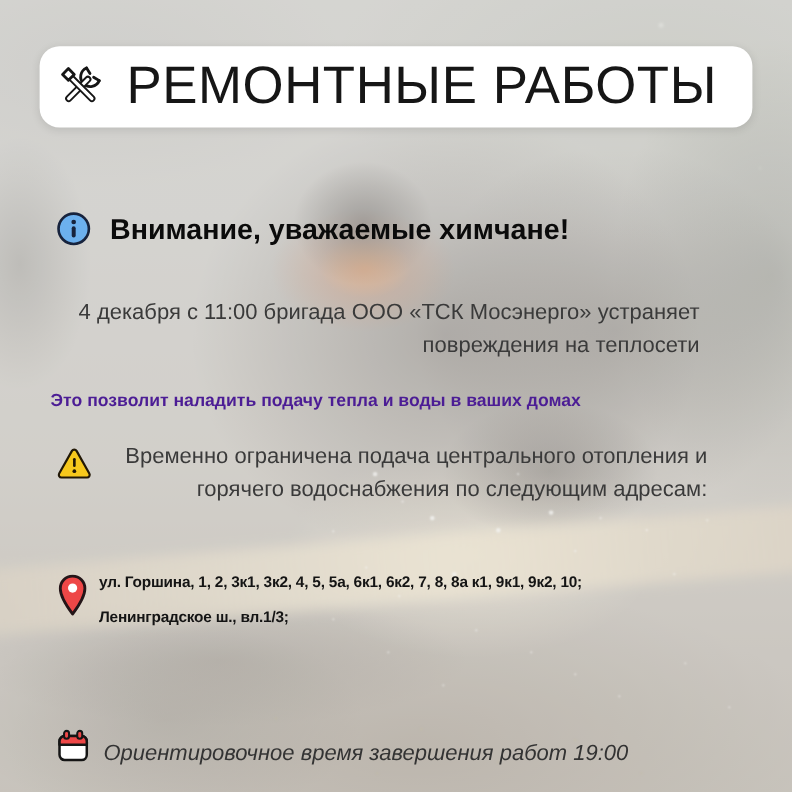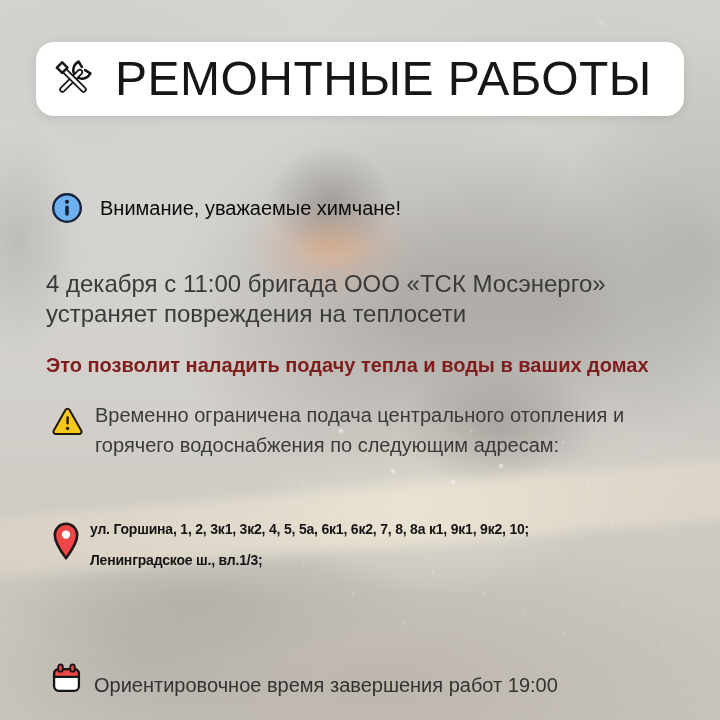--- a/index.html
+++ b/index.html
@@ -72,40 +72,40 @@
     box-shadow:0 2px 8px rgba(0,0,0,0.10);
   }
   .header-title {
     font-size:48px; font-weight:400; color:#161616; letter-spacing:0.5px;
     white-space:nowrap; line-height:1;
   }
   .row-attention {
     position:absolute; left:51px; top:192px;
     display:flex; align-items:center; gap:17px;
   }
-  .attention-text { font-size:20px; font-weight:400; color:#0b0b0b; white-space:nowrap; }
+  .attention-text { font-size:26px; font-weight:700; color:#0b0b0b; white-space:nowrap; }
 
   .para-intro {
     position:absolute; left:46px; top:269px; max-width:590px;
-    font-size:24px; line-height:30px; color:#3a3a3a;
+    font-size:20px; line-height:30px; color:#3a3a3a;text-align:right;
   }
   .para-benefit {
     position:absolute; left:46px; top:350px;
-    font-size:20px; line-height:30px; font-weight:700; color:#7f1d1d; white-space:nowrap;
+    font-size:16px; line-height:30px; font-weight:700; color:#4c1d95; white-space:nowrap;
   }
-  .row-warning { position:absolute; left:52px; top:400px; }
+  .row-warning { position:absolute; left:52px; top:400px;text-align:right; }
   .row-warning .icon-slot { position:absolute; left:0; top:7px; }
   .warning-text { margin-left:43px; max-width:548px; font-size:20px; line-height:30px; color:#3a3a3a; }
 
   .row-address { position:absolute; left:53px; top:514px; }
   .row-address .icon-slot { position:absolute; left:0; top:8px; }
   .address-lines { margin-left:37px; font-size:14px; line-height:31px; font-weight:700; color:#141414; letter-spacing:-0.2px; }
   .address-line { white-space:nowrap; }
 
-  .row-footer { position:absolute; left:52px; top:663px; }
+  .row-footer { position:absolute; left:52px; top:663px;font-style:italic; }
   .row-footer .icon-slot { position:absolute; left:0; top:0; }
   .footer-text { margin-left:42px; font-size:20px; line-height:30px; color:#333333; white-space:nowrap; padding-top:7px; }
 
   .icon-slot svg { display:block; }
 </style>
 </head>
 <body>
 
 <div class="canvas">
 

